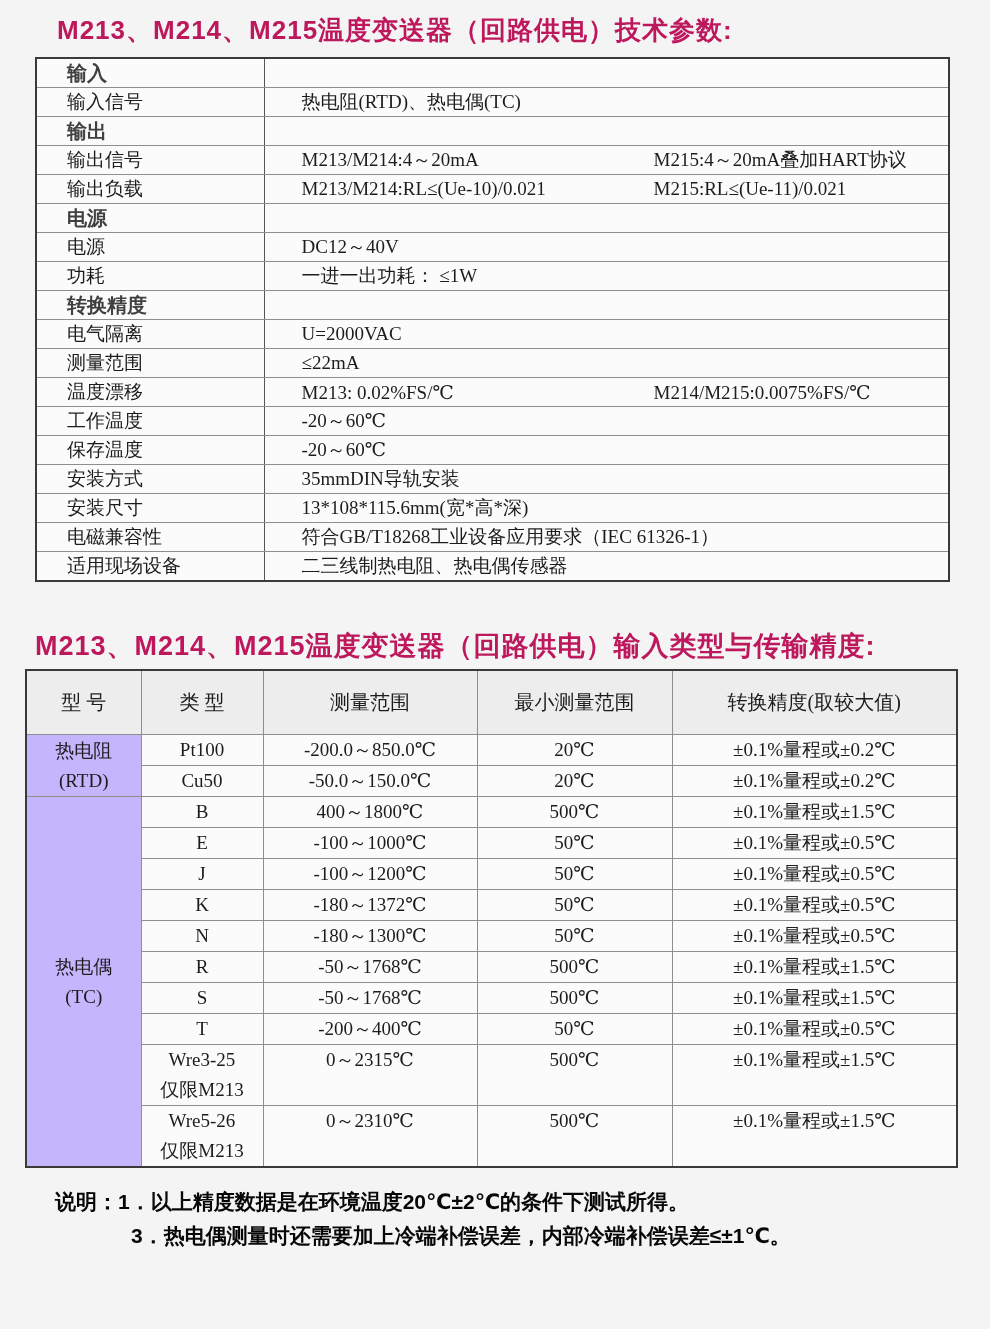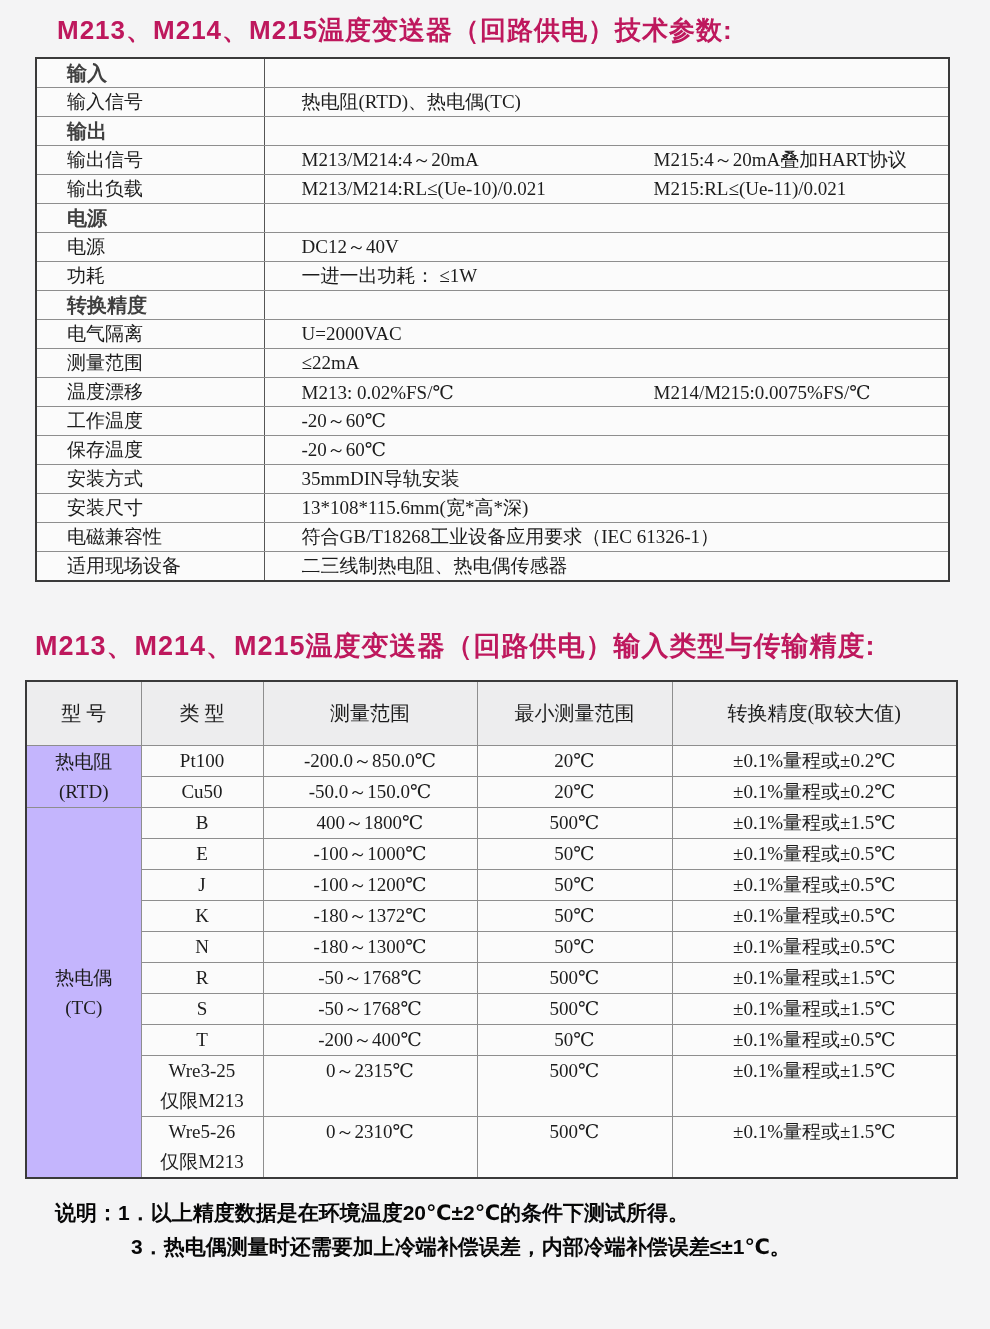--- a/index.html
+++ b/index.html
@@ -16,21 +16,21 @@
     font-family:"Liberation Sans","DejaVu Sans",sans-serif;
     font-weight:bold;
     font-size:26px;
     color:#be185d;
     letter-spacing:1px;
     margin:0 0 9px 57px;
     white-space:nowrap;
   }
   .doc-title.second{
     font-size:27px;
-    margin:46px 0 16px 35px;
+    margin:46px 0 5px 35px;
   }
 
   table{
     border-collapse:collapse;
     background:#fbfbfb;
     border:2px solid #3a3a3a;
     table-layout:fixed;
   }
 
   

